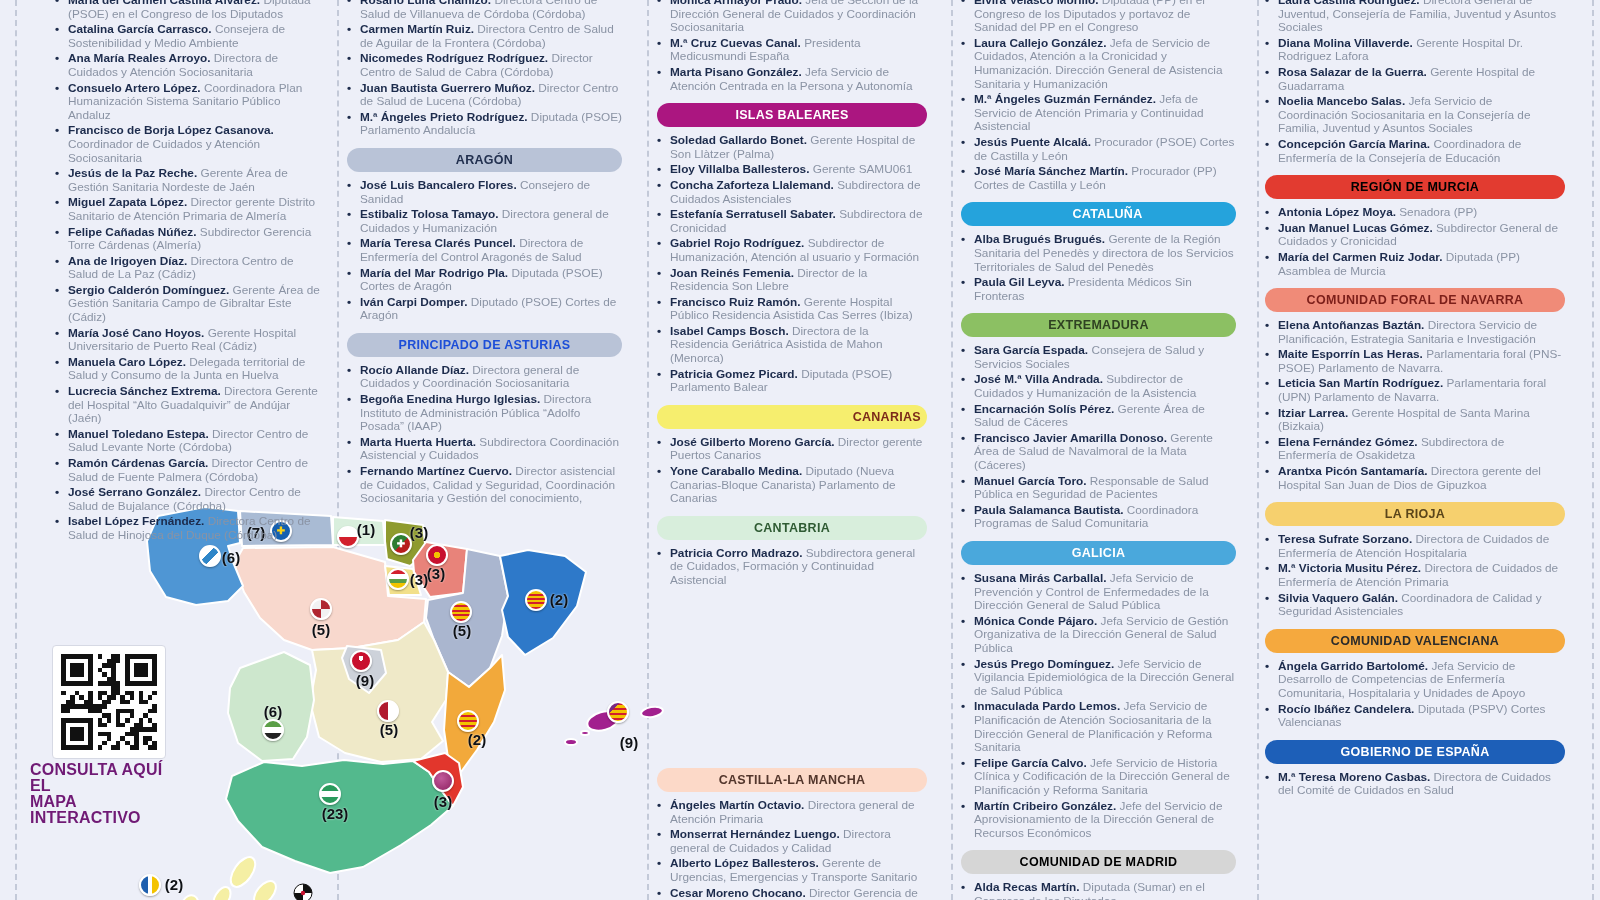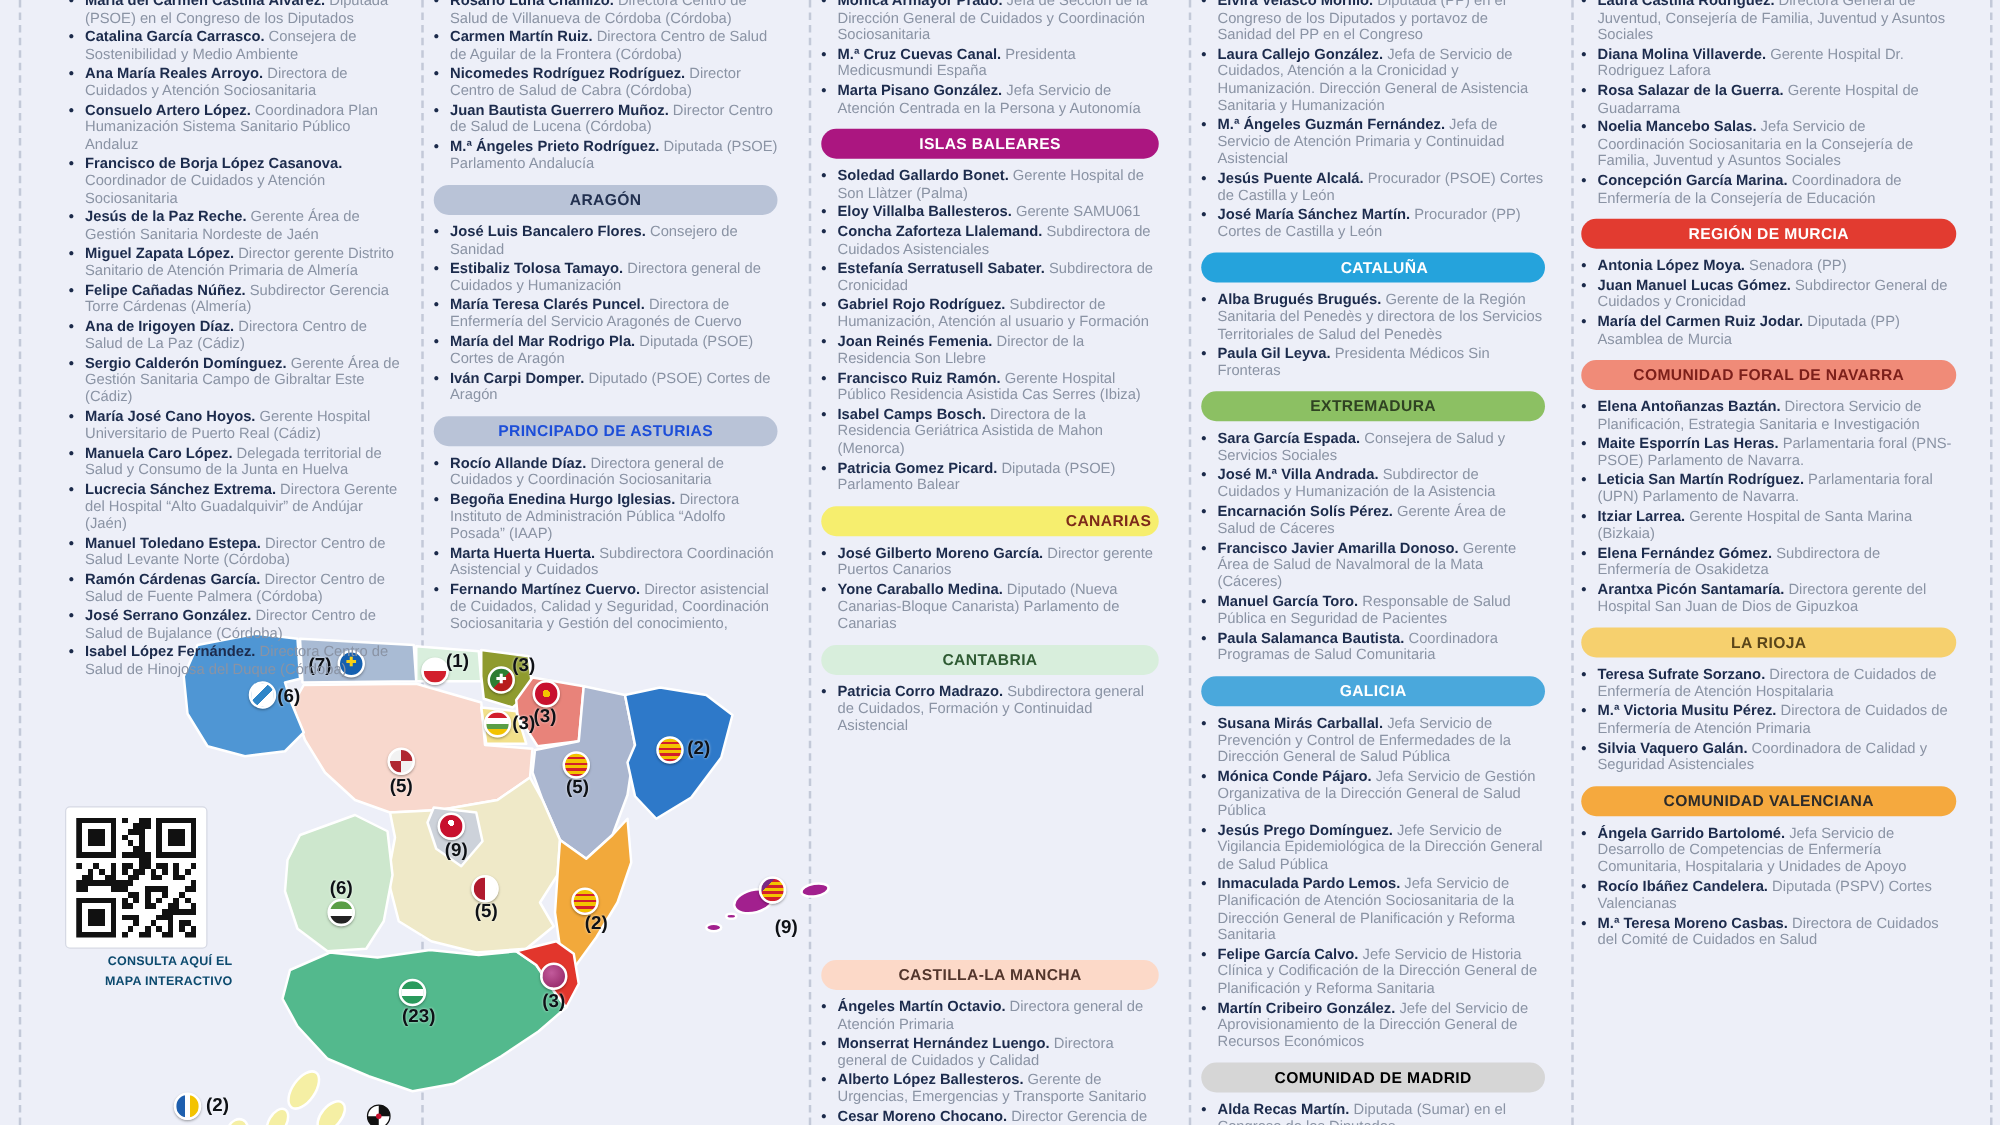--- a/index.html
+++ b/index.html
@@ -17,22 +17,22 @@
   .map-svg{position:absolute;left:0;top:0;}
   .flag{position:absolute;width:18px;height:18px;border-radius:50%;border:2px solid #fff;
         box-shadow:0 1px 2px rgba(0,0,0,.35);transform:translate(-50%,-50%);
         display:flex;align-items:center;justify-content:center;overflow:hidden;}
   .flag span{font-size:10px;line-height:10px;font-weight:bold;}
   .cnt{position:absolute;transform:translate(-50%,-50%);font-weight:800;font-size:15px;color:#0e1116;
        text-shadow:0 0 2px rgba(255,255,255,.8);white-space:nowrap;}
   .qr-card{position:absolute;left:52px;top:645px;width:112px;height:112px;background:#fff;
            border:1px solid #d6d9e4;border-radius:4px;display:flex;align-items:center;justify-content:center;}
   .qr-card svg{width:96px;height:96px;}
-  .qr-caption{position:absolute;left:30px;top:762px;width:156px;text-align:right;
-              font-weight:bold;font-size:10px;line-height:16px;color:#0c4a6e;letter-spacing:.2px;}
+  .qr-caption{position:absolute;left:30px;top:762px;width:156px;text-align:left;
+              font-weight:bold;font-size:16px;line-height:16px;color:#701a75;letter-spacing:.2px;}
 </style>
 </head>
 <body>
 
 <div class="page">
 
   <div class="vsep" style="left:15px"></div>
   <div class="vsep" style="left:337px"></div>
   <div class="vsep" style="left:647px"></div>
   <div class="vsep" style="left:951px"></div>
@@ -354,21 +354,21 @@
       <div class="item">
         <span class="b">•</span>
         <span class="t"><span class="nm">José Luis Bancalero Flores. </span><span class="rl">Consejero de Sanidad</span></span>
       </div>
       <div class="item">
         <span class="b">•</span>
         <span class="t"><span class="nm">Estibaliz Tolosa Tamayo. </span><span class="rl">Directora general de Cuidados y Humanización</span></span>
       </div>
       <div class="item">
         <span class="b">•</span>
-        <span class="t"><span class="nm">María Teresa Clarés Puncel. </span><span class="rl">Directora de Enfermería del Servicio Aragonés de Cuervo</span></span>
+        <span class="t"><span class="nm">María Teresa Clarés Puncel. </span><span class="rl">Directora de Enfermería del Control Aragonés de Salud</span></span>
       </div>
       <div class="item">
         <span class="b">•</span>
         <span class="t"><span class="nm">María del Mar Rodrigo Pla. </span><span class="rl">Diputada (PSOE) Cortes de Aragón</span></span>
       </div>
       <div class="item">
         <span class="b">•</span>
         <span class="t"><span class="nm">Iván Carpi Domper. </span><span class="rl">Diputado (PSOE) Cortes de Aragón</span></span>
       </div>
       <div class="badge" style="background: rgb(185, 195, 215); color: #1d4ed8;">PRINCIPADO DE ASTURIAS</div>
@@ -573,21 +573,21 @@
         <span class="t"><span class="nm">Rosa Salazar de la Guerra. </span><span class="rl">Gerente Hospital de Guadarrama</span></span>
       </div>
       <div class="item">
         <span class="b">•</span>
         <span class="t"><span class="nm">Noelia Mancebo Salas. </span><span class="rl">Jefa Servicio de Coordinación Sociosanitaria en la Consejería de Familia, Juventud y Asuntos Sociales</span></span>
       </div>
       <div class="item">
         <span class="b">•</span>
         <span class="t"><span class="nm">Concepción García Marina. </span><span class="rl">Coordinadora de Enfermería de la Consejería de Educación</span></span>
       </div>
-      <div class="badge" style="background: rgb(226, 59, 48); color: #ffffff;">REGIÓN DE MURCIA</div>
+      <div class="badge" style="background: rgb(226, 59, 48); color: #000000;">REGIÓN DE MURCIA</div>
       <div class="item">
         <span class="b">•</span>
         <span class="t"><span class="nm">Antonia López Moya. </span><span class="rl">Senadora (PP)</span></span>
       </div>
       <div class="item">
         <span class="b">•</span>
         <span class="t"><span class="nm">Juan Manuel Lucas Gómez. </span><span class="rl">Subdirector General de Cuidados y Cronicidad</span></span>
       </div>
       <div class="item">
         <span class="b">•</span>
@@ -633,18 +633,19 @@
       </div>
       <div class="badge" style="background: rgb(245, 169, 62); color: rgb(43, 43, 43);">COMUNIDAD VALENCIANA</div>
       <div class="item">
         <span class="b">•</span>
         <span class="t"><span class="nm">Ángela Garrido Bartolomé. </span><span class="rl">Jefa Servicio de Desarrollo de Competencias de Enfermería Comunitaria, Hospitalaria y Unidades de Apoyo</span></span>
       </div>
       <div class="item">
         <span class="b">•</span>
         <span class="t"><span class="nm">Rocío Ibáñez Candelera. </span><span class="rl">Diputada (PSPV) Cortes Valencianas</span></span>
       </div>
+      <div class="badge" style="background: rgb(29, 95, 184); color: rgb(255, 255, 255);">GOBIERNO DE ESPAÑA</div>
       <div class="item">
         <span class="b">•</span>
         <span class="t"><span class="nm">M.ª Teresa Moreno Casbas. </span><span class="rl">Directora de Cuidados del Comité de Cuidados en Salud</span></span>
       </div>
     </div>
 </div>
 
 </body></html>

